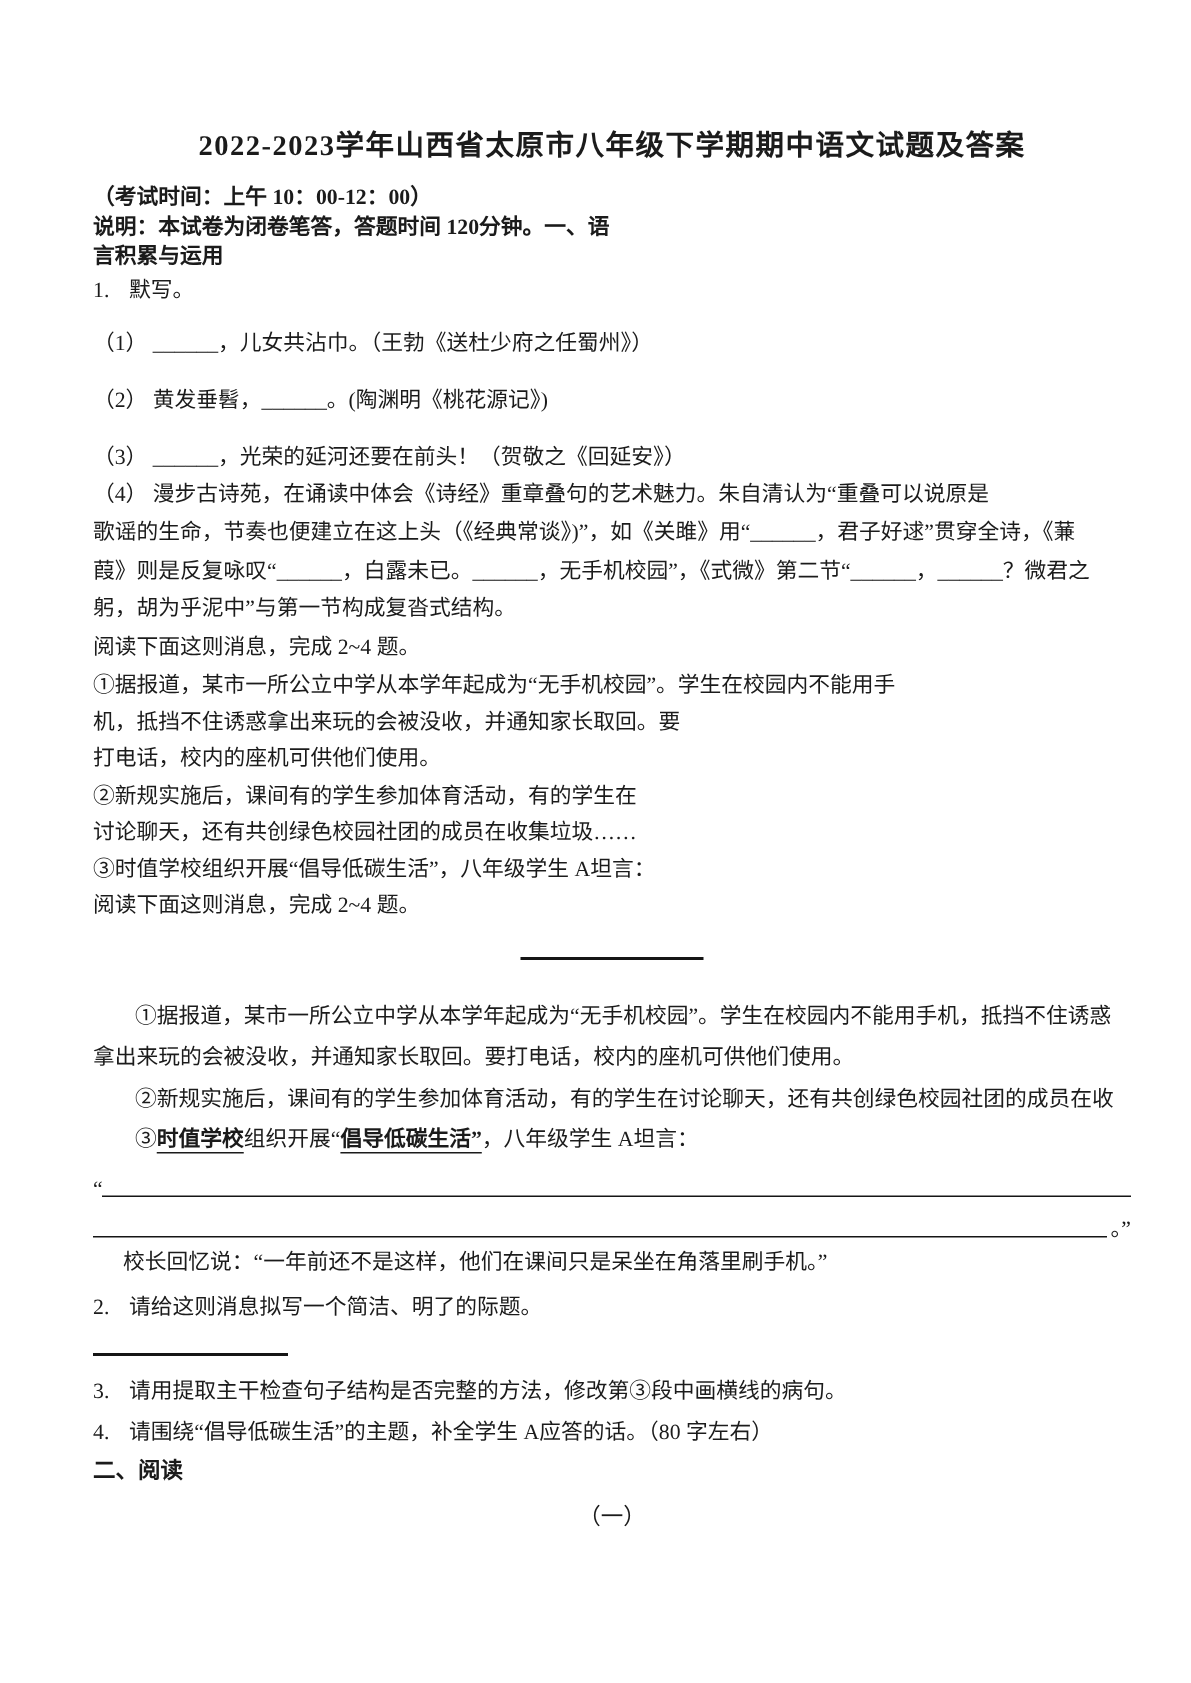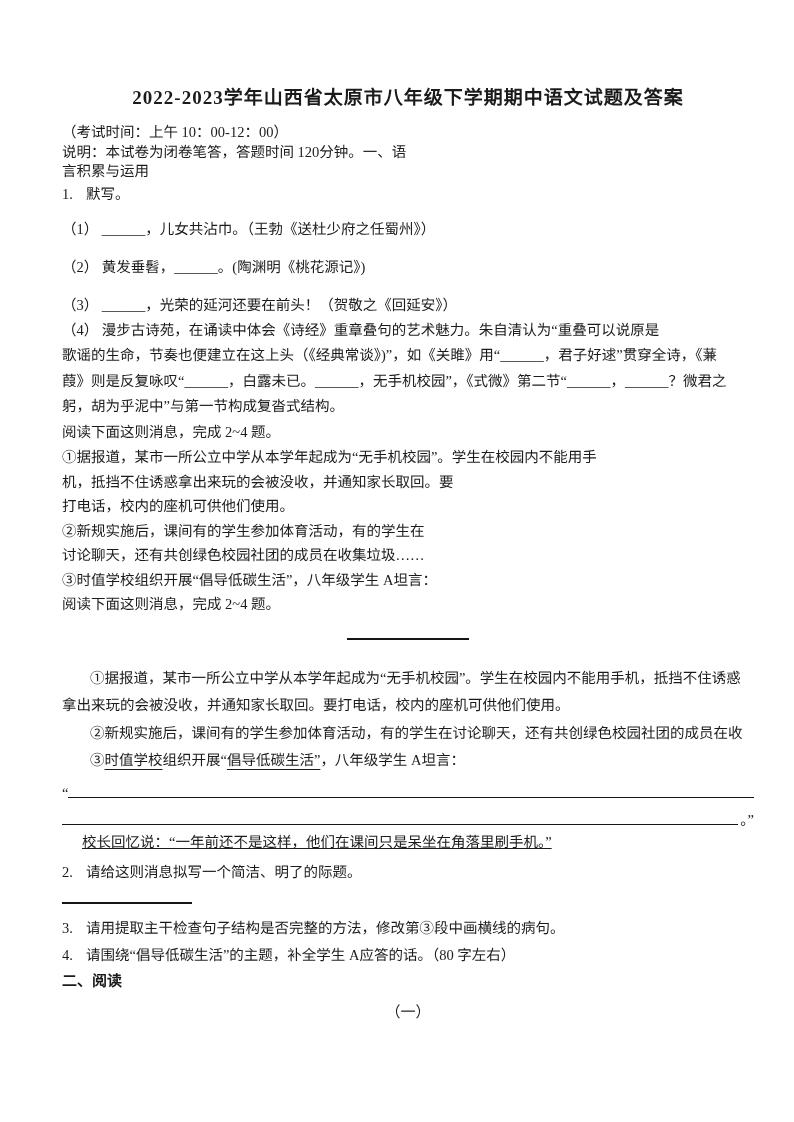--- a/index.html
+++ b/index.html
@@ -6,32 +6,32 @@
   .page{
     width:794px;height:1122px;background:#ffffff;box-sizing:border-box;
     padding:86px 40px 0 62px;position:relative;overflow:hidden;
     font-family:"Liberation Serif","DejaVu Serif",serif;
     color:#1b1b1b;font-size:14.5px;
   }
   .title{
     font-size:19px;font-weight:bold;text-align:center;letter-spacing:1px;
     margin:0 0 13px 0;line-height:24px;white-space:nowrap;
   }
-  .hdr{font-weight:normal;line-height:19.5px;white-space:nowrap;}
+  .hdr{font-weight:bold;line-height:19.5px;white-space:nowrap;}
   .qrow{display:flex;line-height:20px;margin-top:2px;}
   .qnum{flex:0 0 24px;}
   .qtext{flex:1;white-space:nowrap;}
   .line{line-height:25.5px;white-space:nowrap;}
   .item{line-height:26px;margin-top:12px;}
   .draft{line-height:24.5px;}
   .divider-center{width:122px;border:none;border-top:2px solid #151515;margin:21px auto 25px auto;}
   .fin{line-height:27.5px;white-space:nowrap;}
   .ind{text-indent:28px;}
-  .ind-sm{text-indent:20px;text-decoration:underline;}
-  .u{text-decoration:underline;text-underline-offset:4px;text-decoration-thickness:1px;}
+  .ind-sm{text-indent:20px;}
+  .u{text-decoration:underline;text-underline-offset:4px;text-decoration-thickness:1px;font-weight:bold;}
   .quote-row{display:flex;align-items:flex-end;height:27px;}
   .fill{flex:1;border-bottom:1.4px solid #151515;margin-bottom:4px;}
   .closer{margin-left:2px;}
   .divider-short{width:130px;border:none;border-top:2px solid #151515;margin:19px 0 13px 0;}
   .q234{line-height:22px;margin-top:5px;}
   .sec2{font-weight:bold;font-size:15px;line-height:22px;margin-top:4px;}
   .subsec{text-align:center;font-size:15px;line-height:22px;margin-top:9px;}
 </style>
 </head>
 <body>

